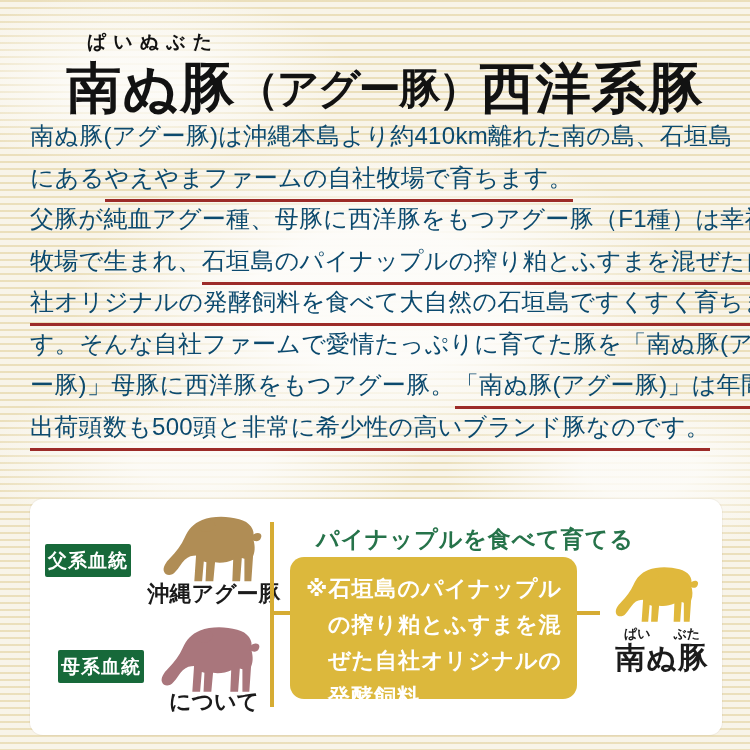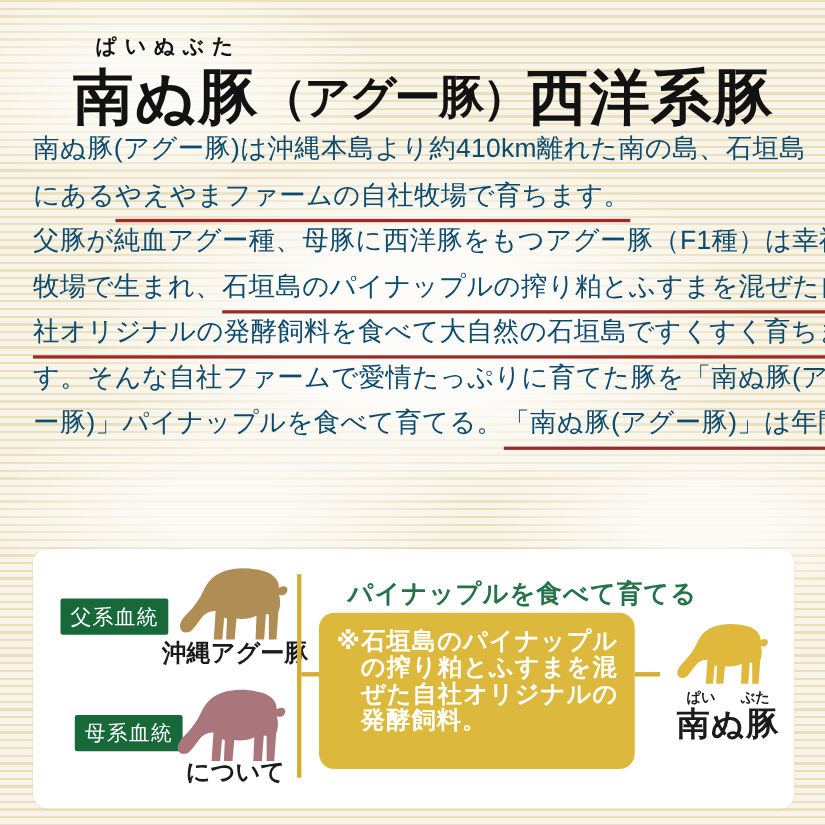--- a/index.html
+++ b/index.html
@@ -37,22 +37,22 @@
   .paragraph{position:absolute;left:30px;top:119px;width:700px;z-index:2;color:#0c4a6e;}
   .pline{height:41.5px;font-size:24px;line-height:34px;white-space:nowrap;letter-spacing:.3px;}
   .useg{display:inline-block;padding-bottom:4px;border-bottom:3px solid transparent;}
   .red-underline{border-bottom-color:var(--underline,#9c2b28);}
   
   .card{
     position:absolute;left:30px;top:499px;width:692px;height:236px;z-index:2;
     background:#ffffff;border-radius:13px;box-shadow:0 0 0 1px rgba(120,110,80,.06);
   }
   .lineage-label{
-    position:absolute;left:25px;width:98px;height:33px;box-sizing:border-box;
-    background:var(--label-bg,#17693a);color:#fff;font-size:19px;font-weight:400;
+    position:absolute;left:15px;width:86px;height:33px;box-sizing:border-box;
+    background:var(--label-bg,#17693a);color:#fff;font-size:19px;font-weight:700;
     display:flex;align-items:center;justify-content:center;letter-spacing:1px;border-radius:2px;
   }
   .label-father{top:45px;}
   .label-mother{top:151px;margin-left:13px;}
   .pig{position:absolute;}
   .pig svg{display:block;width:100%;height:100%;}
   .pig-father{left:122px;top:8px;width:114px;height:83px;color:var(--father-pig,#b08d55);}
   .pig-mother{left:120px;top:120px;width:114px;height:80px;color:var(--mother-pig,#a9767c);}
   .pig-result{left:576px;top:62px;width:96px;height:66px;color:var(--result-pig,#e0b83c);}
   .pig-caption{
@@ -66,21 +66,21 @@
   .conn-h-left{left:244px;top:112px;width:17px;height:4px;}
   .conn-h-right{left:547px;top:112px;width:23px;height:4px;}
   
   .feed-heading{
     position:absolute;left:262px;top:25px;font-size:23px;font-weight:bold;
     color:var(--heading-text,#26734a);letter-spacing:1px;white-space:nowrap;margin-left:24px;
   }
   .feed-note{
     position:absolute;left:260px;top:58px;width:287px;height:142px;box-sizing:border-box;
     background:var(--note-bg,#dcb83c);border-radius:14px;
-    color:#ffffff;font-size:22px;font-weight:bold;line-height:24px;letter-spacing:1px;
+    color:#ffffff;font-size:22px;font-weight:bold;line-height:36px;letter-spacing:1px;
     padding:14px 12px 0 38px;text-indent:-22px;
   }
   
   .result-furigana{
     position:absolute;left:588px;top:126px;width:88px;
     display:flex;justify-content:space-between;padding:0 6px;box-sizing:border-box;
     font-size:13px;font-weight:600;color:#1b1b1b;text-align:center;
   }
   .result-name{
     position:absolute;left:582px;top:139px;width:100px;text-align:center;
@@ -125,21 +125,22 @@
     <span class="t-big">西洋系豚</span>
 </div>
 
 <div class="paragraph">
     <div class="pline"><span class="useg">南ぬ豚(アグー豚)は沖縄本島より約410km離れた南の島、石垣島</span></div>
     <div class="pline"><span class="useg">にある</span><span class="useg red-underline">やえやまファームの自社牧場で育ちます。</span></div>
     <div class="pline"><span class="useg">父豚が純血アグー種、母豚に西洋豚をもつアグー豚（F1種）は幸福</span></div>
     <div class="pline"><span class="useg">牧場で生まれ、</span><span class="useg red-underline">石垣島のパイナップルの搾り粕とふすまを混ぜた自</span></div>
     <div class="pline"><span class="useg red-underline">社オリジナルの発酵飼料を食べて大自然の石垣島ですくすく育ちま</span></div>
     <div class="pline"><span class="useg">す。そんな自社ファームで愛情たっぷりに育てた豚を「南ぬ豚(アグ</span></div>
-    <div class="pline"><span class="useg">ー豚)」パイナップルを食べて育てる。</span><span class="useg red-underline">「南ぬ豚(アグー豚)」は年間</span></div>
+    <div class="pline"><span class="useg">ー豚)」母豚に西洋豚をもつアグー豚。</span><span class="useg red-underline">「南ぬ豚(アグー豚)」は年間</span></div>
+    <div class="pline"><span class="useg red-underline">出荷頭数も500頭と非常に希少性の高いブランド豚なのです。</span></div>
   </div>
 
 <div class="card">
 
   <div class="lineage-label label-father">父系血統</div>
   <div class="pig pig-father">
     <svg viewBox="0 0 132 88">
         <use href="#pig-shape"></use>
       </svg>
   </div>

